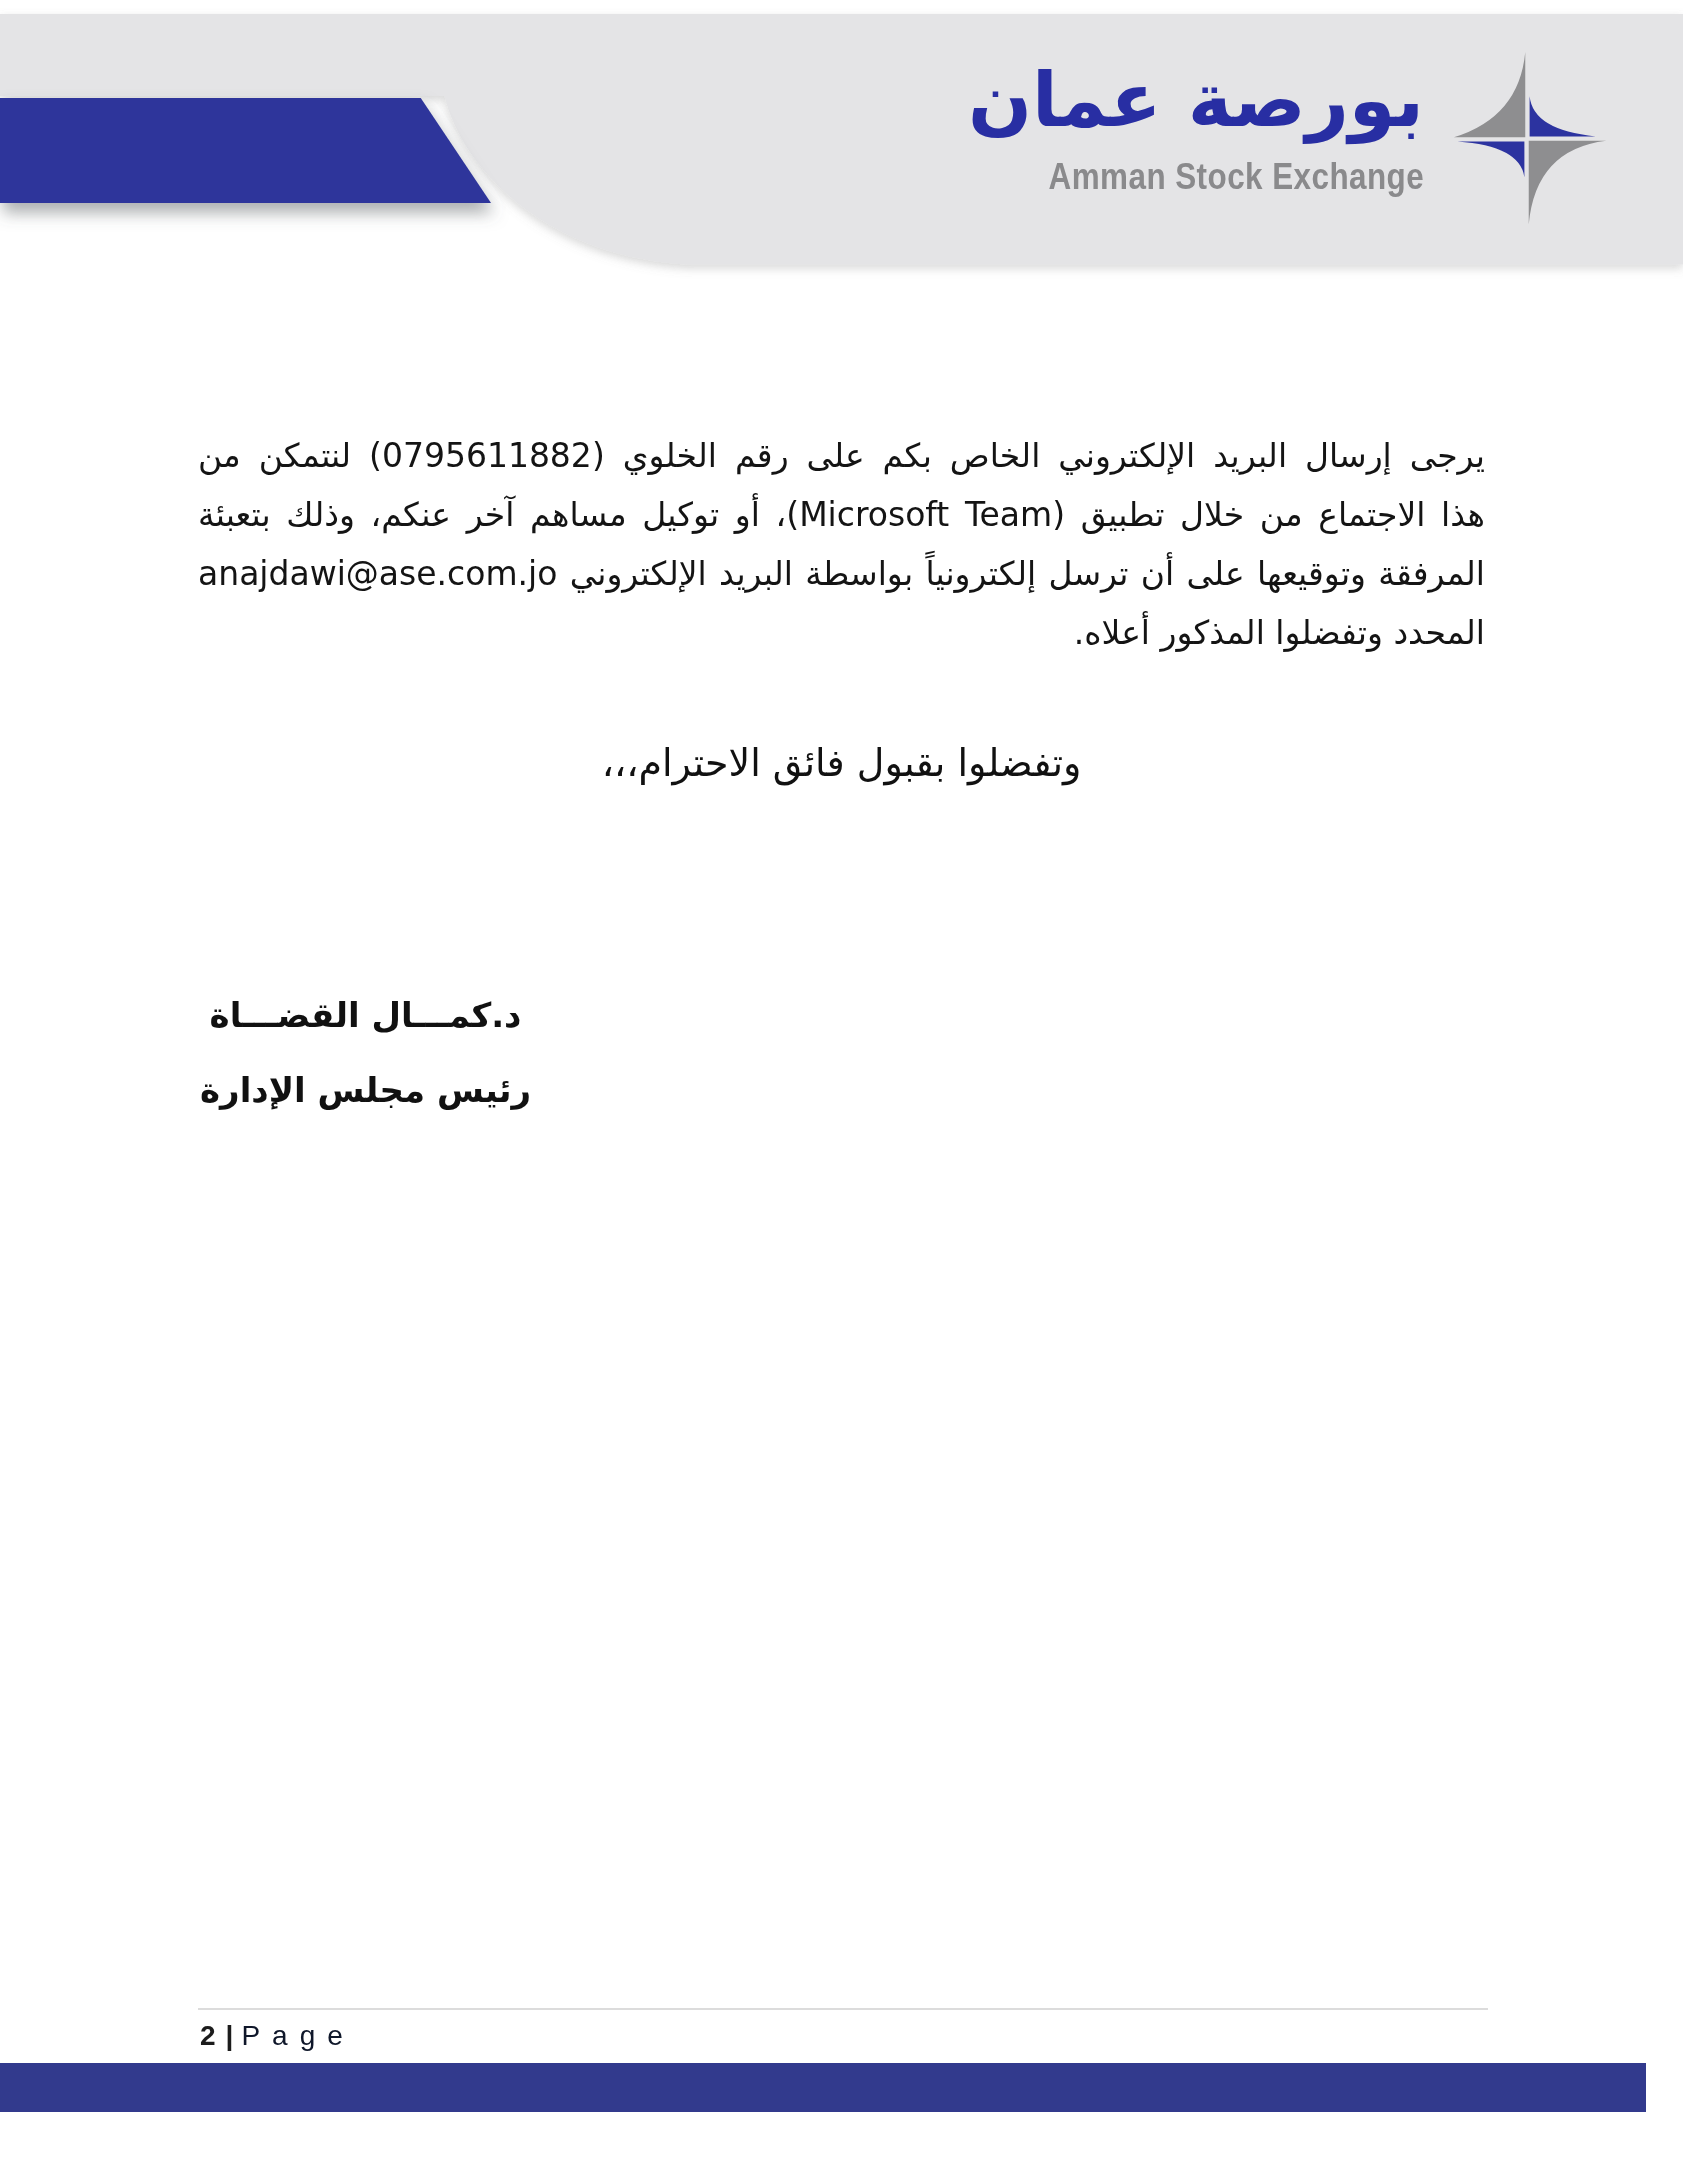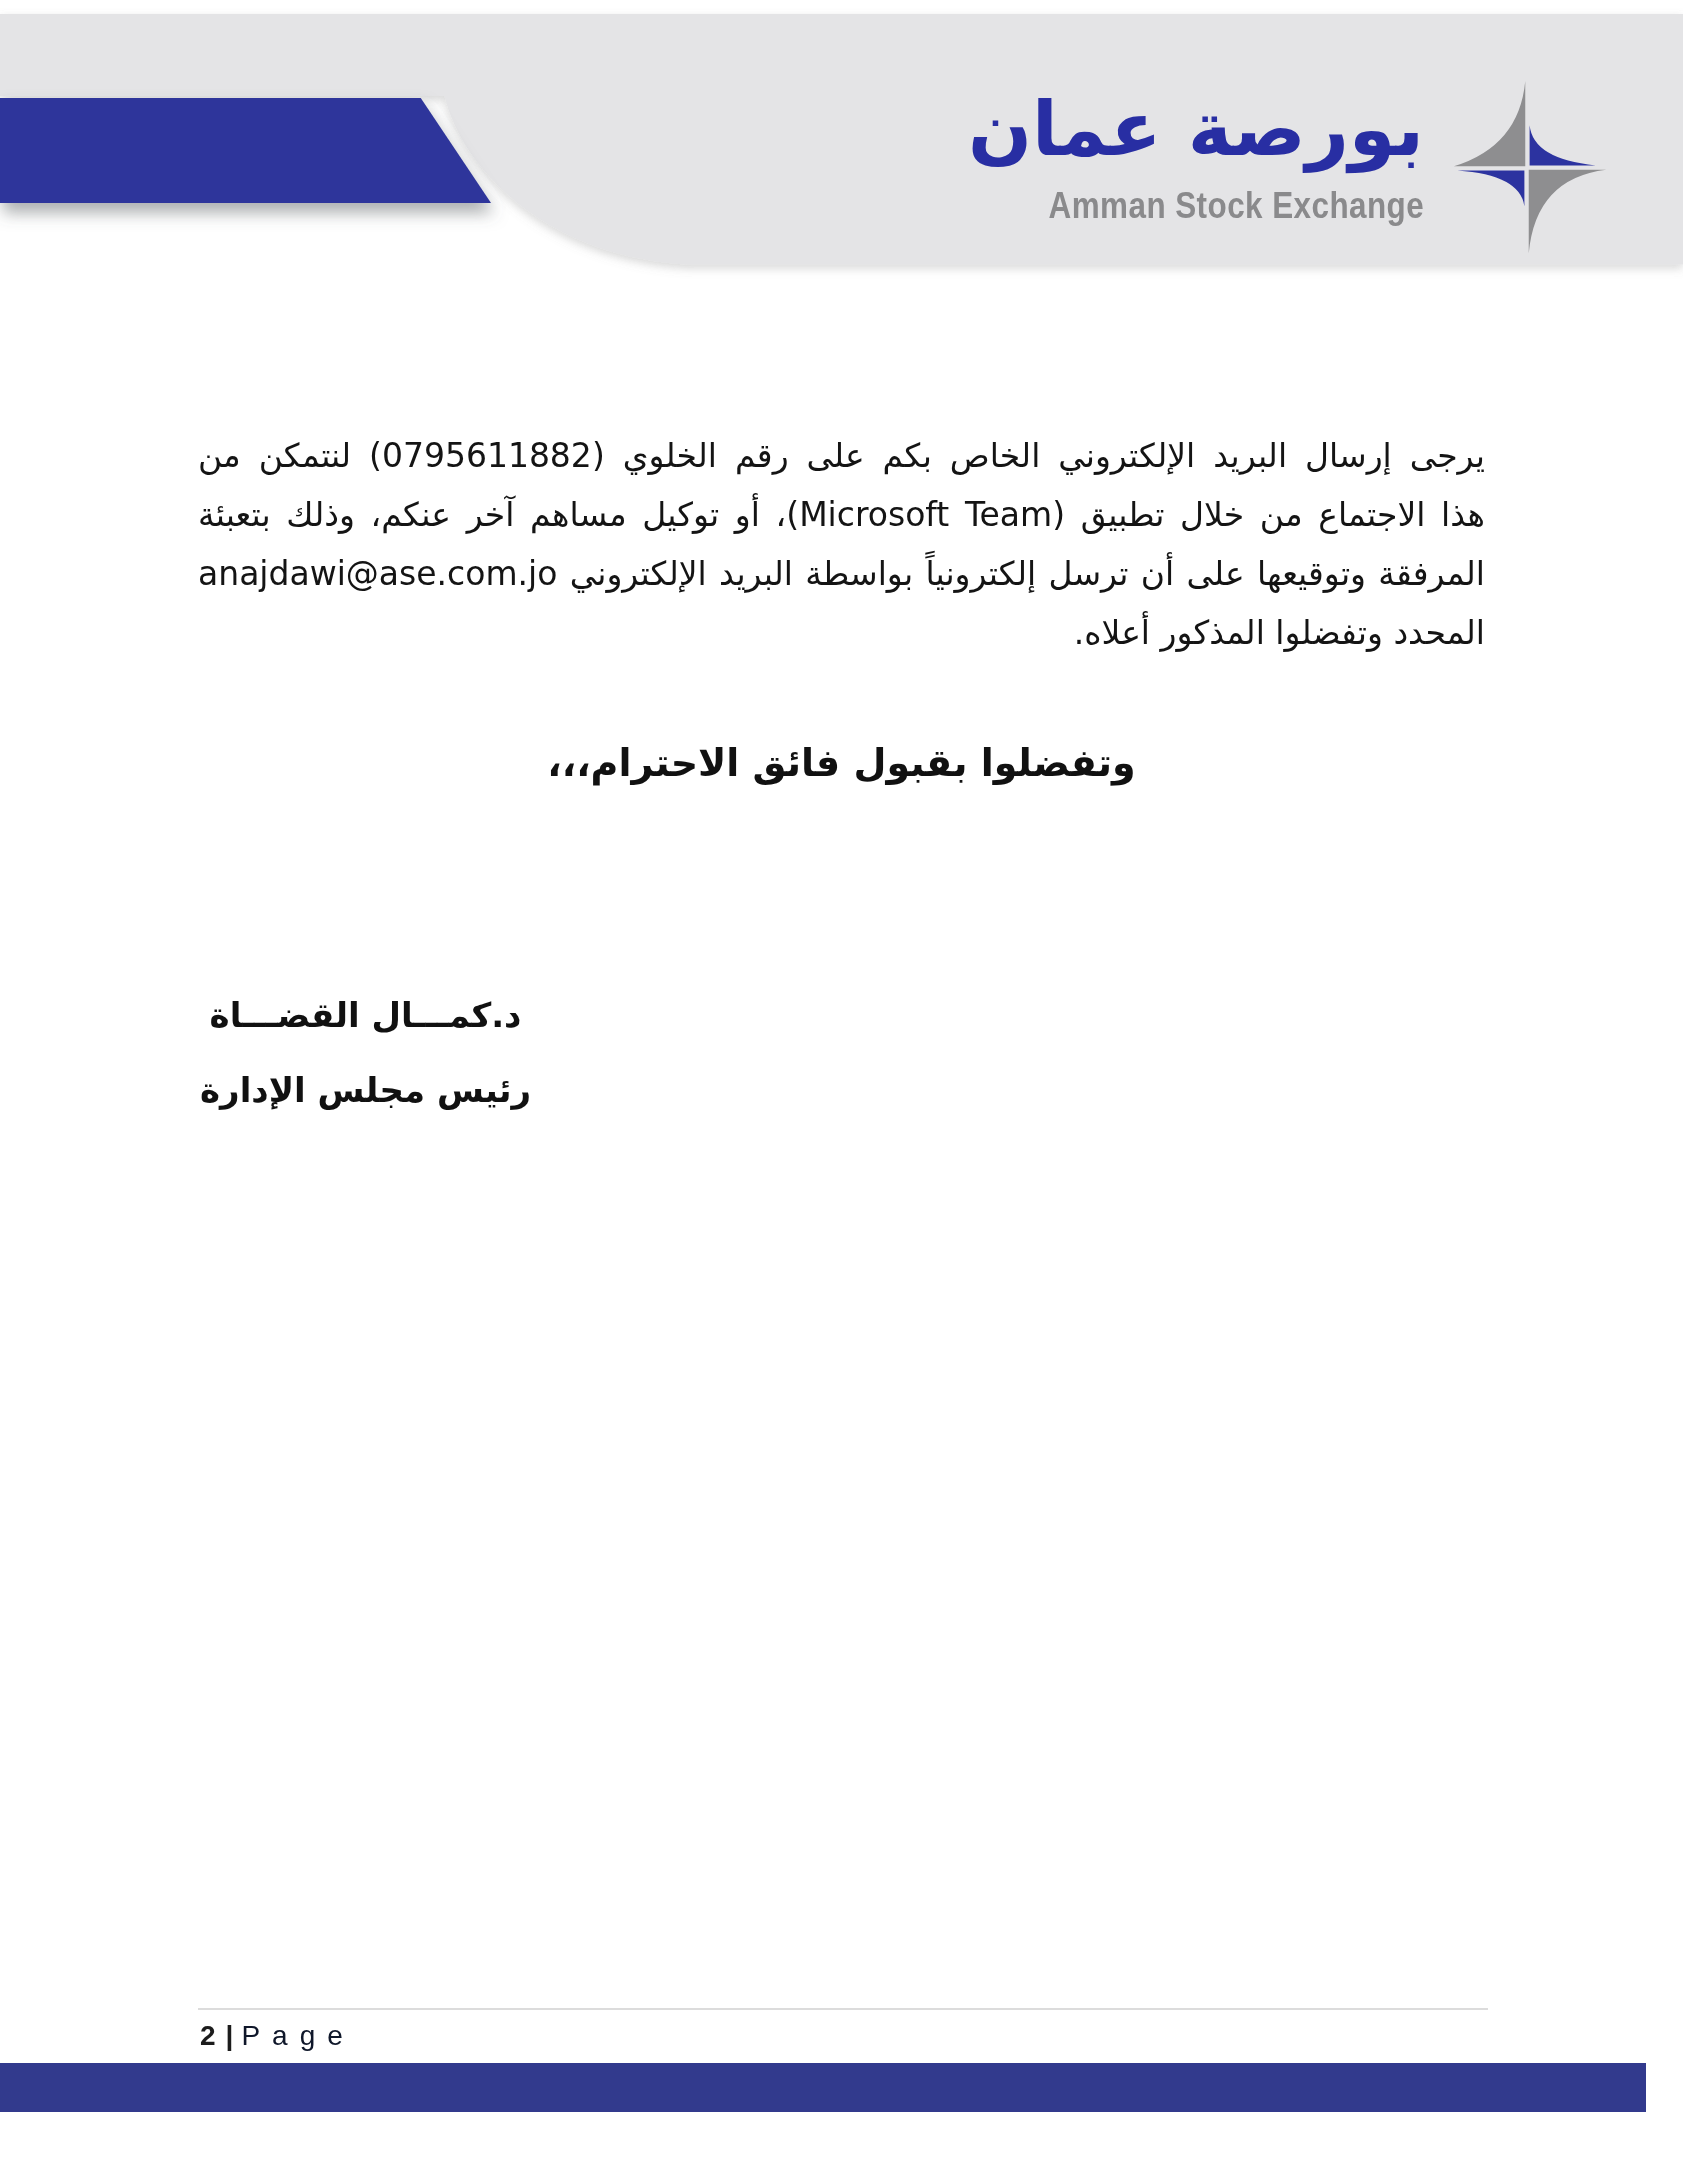--- a/index.html
+++ b/index.html
@@ -7,21 +7,21 @@
     position:relative;
     width:1683px;height:2178px;
     background:#ffffff;
     overflow:hidden;
     font-family:"DejaVu Sans", sans-serif;
   }
   
   .header-svg{position:absolute;left:0;top:0;}
   .logo{
     position:absolute;
-    top:81px;
+    top:52px;
     right:69px;
     display:flex;
     align-items:flex-start;
   }
   .logo-text{
     text-align:right;
     margin-right:16px;
     margin-top:6px;
   }
   .logo-arabic{
@@ -63,21 +63,21 @@
     text-align-last:justify;
   }
   .paragraph .line.last{
     text-align:right;
   }
   .closing{
     position:absolute;
     left:198px;top:741px;width:1287px;
     direction:rtl;
     text-align:center;
-    font-weight:bold;
+    font-weight:normal;
     font-size:38px;
     color:#111111;
   }
   .signature{
     position:absolute;
     left:200px;top:978px;
     direction:rtl;
     text-align:center;
     font-weight:bold;
     font-size:34px;

